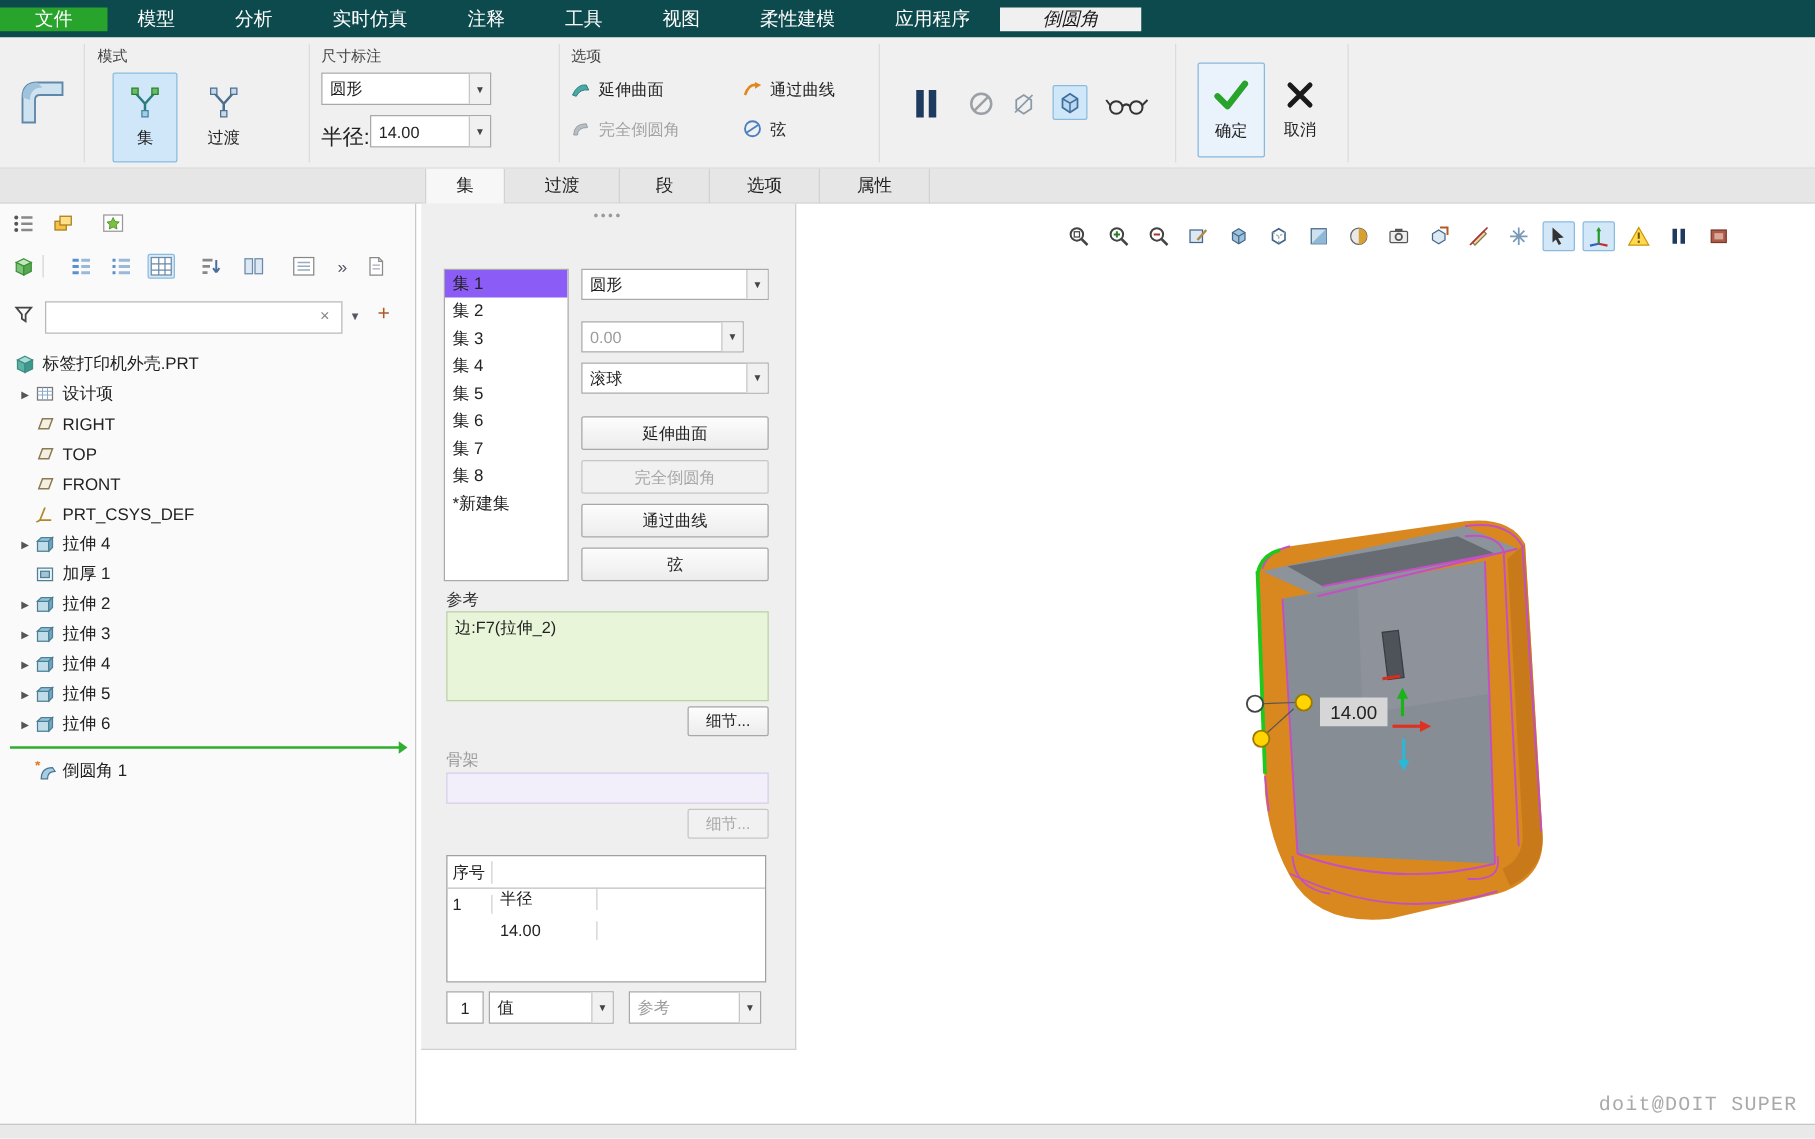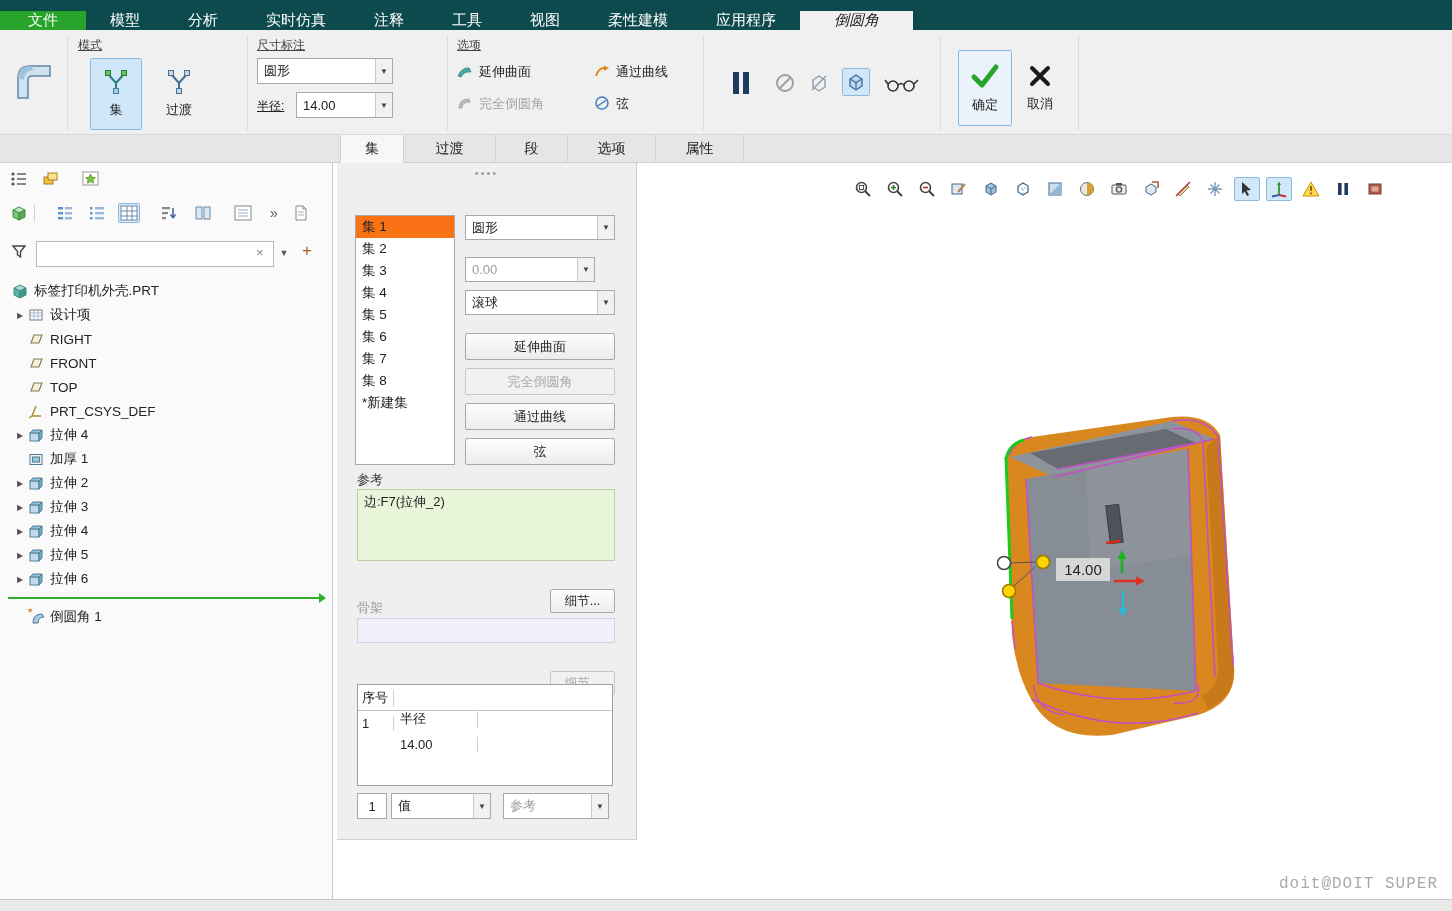--- a/index.html
+++ b/index.html
@@ -1,27 +1,27 @@
 <!DOCTYPE html>
 <html><head>
 <meta charset="utf-8">
 <style>
   * { margin:0; padding:0; box-sizing:border-box; }
   body { font-family:"Liberation Sans","DejaVu Sans",sans-serif; background:#fff; }
   #app { position:relative; width:1452px; height:911px; background:#fff; overflow:hidden; user-select:none; }
 
   
-  .menubar { position:absolute; left:0; top:0; width:100%; height:30px; background:#0d4a4d; display:flex; align-items:flex-end; }
+  .menubar { position:absolute; left:0; top:0; width:100%; height:30px; background:#0d4a4d; display:flex; align-items:center; }
   .menu-item { color:#fff; font-size:15px; display:flex; align-items:center; padding:0 24px; white-space:nowrap; }
   .menu-item.file { background:#28a32b; padding:0 28px; }
   .menu-item.active { background:#f0f0f0; color:#1a1a1a; font-style:italic; padding:0 34px; }
 
   
   .ribbon { position:absolute; left:0; top:30px; width:100%; height:105px; background:#f0f0f0; border-bottom:1px solid #d8d8d8; }
-  .rlabel { position:absolute; top:7px; font-size:12px; color:#444;text-decoration:underline; }
+  .rlabel { position:absolute; top:7px; font-size:12px; color:#444; }
   .vsep { position:absolute; top:5px; width:1px; height:95px; background:#dcdcdc; }
   .big-btn { position:absolute; display:flex; flex-direction:column; align-items:center; justify-content:center; gap:3px; font-size:13px; color:#222; border:1px solid transparent; border-radius:2px; }
   .big-btn.pressed { background:#cfe7f9; border-color:#8abbdf; }
   .dd { background:#fff; border:1px solid #a9a9a9; display:flex; align-items:center; font-size:13px; color:#222; }
   .dd .txt { padding:0 6px; flex:1; white-space:nowrap; overflow:hidden; }
   .dd .arr { width:17px; align-self:stretch; display:flex; align-items:center; justify-content:center; border-left:1px solid #c8c8c8; background:#f1f1f1; font-size:8px; color:#444; }
   .dd.disabled .txt { color:#9c9c9c; }
   .opt-item { position:absolute; display:flex; align-items:center; gap:6px; font-size:13px; color:#222; height:24px; }
   .opt-item.disabled { color:#a4a4a4; }
   .confirm-btn { position:absolute; width:54px; height:76px; display:flex; flex-direction:column; align-items:center; justify-content:center; gap:4px; font-size:13px; color:#222; border:1px solid transparent; border-radius:2px; }
@@ -57,29 +57,29 @@
   .gicon { width:26px; height:24px; display:flex; align-items:center; justify-content:center; border:1px solid transparent; border-radius:2px; }
   .gicon.pressed { background:#d2e7f7; border-color:#8abbdf; }
   .model { position:absolute; left:602px; top:232px; }
   .watermark { position:absolute; right:14px; bottom:6px; font-family:"Liberation Mono","DejaVu Sans Mono",monospace; font-size:16px; color:#a9a9a9; letter-spacing:1px; }
 
   
   .dashpanel { position:absolute; left:337px; top:163px; width:300px; height:677px; background:#efefef; border-right:1px solid #cfcfcf; border-bottom:1px solid #cfcfcf; }
   .drag-dots { position:absolute; left:0; right:0; top:4px; text-align:center; color:#9a9a9a; font-size:11px; letter-spacing:2px; }
   .sets-list { position:absolute; left:18px; top:52px; width:100px; height:250px; background:#fff; border:1px solid #a9a9a9; overflow:hidden; }
   .set-item { height:22px; display:flex; align-items:center; padding:0 6px; font-size:13.5px; color:#222; white-space:nowrap; }
-  .set-item.selected { background:#f97316; }
+  .set-item.selected { background:#8b5cf6; }
   .pdd { position:absolute; height:25px; }
   .pbtn { position:absolute; width:150px; height:27px; background:linear-gradient(#fdfdfd,#ececec); border:1px solid #a8a8a8; border-radius:2px; font-size:13px; color:#222; display:flex; align-items:center; justify-content:center; }
   .pbtn.disabled { color:#a8a8a8; background:#f1f1f1; border-color:#c6c6c6; }
   .plabel { position:absolute; font-size:13px; color:#333; }
   .plabel.disabled { color:#9b9b9b; }
   .refbox { position:absolute; left:20px; top:326px; width:258px; height:72px; background:#e9f5d9; border:1px solid #bcd0a8; font-size:13px; color:#222; padding:3px 6px; }
   .spinebox { position:absolute; left:20px; top:455px; width:258px; height:25px; background:#f3effa; border:1px solid #d6cde6; }
-  .detbtn { position:absolute; width:65px; height:24px; background:linear-gradient(#fdfdfd,#ececec); border:1px solid #a8a8a8; border-radius:2px; font-size:12.5px; color:#222; display:flex; align-items:center; justify-content:center;margin-top:24px; }
+  .detbtn { position:absolute; width:65px; height:24px; background:linear-gradient(#fdfdfd,#ececec); border:1px solid #a8a8a8; border-radius:2px; font-size:12.5px; color:#222; display:flex; align-items:center; justify-content:center; }
   .detbtn.disabled { color:#a8a8a8; background:#f1f1f1; border-color:#c6c6c6; }
   .rtable { position:absolute; left:20px; top:521px; width:256px; height:102px; background:#fff; border:1px solid #a0a0a0; font-size:13px; color:#222; }
   .rtable .hrow { display:flex; height:26px; border-bottom:1px solid #c0c0c0; align-items:center; }
   .rtable .drow { display:flex; height:24px; align-items:center; }
   .rtable .c1 { width:36px; padding:0 4px; border-right:1px solid #d0d0d0; overflow:hidden; white-space:nowrap; }
   .rtable .c2 { width:84px; padding:0 6px; border-right:1px solid #d0d0d0; overflow:hidden; white-space:nowrap;margin-top:43px; }
   .idxbox { position:absolute; left:20px; top:630px; width:30px; height:26px; background:#fff; border:1px solid #a8a8a8; font-size:13px; display:flex; align-items:center; justify-content:center; color:#222; }
 
   
   .statusbar { position:absolute; left:0; top:899px; width:100%; height:12px; background:#e9e9e9; border-top:1px solid #c6c6c6; }
@@ -131,21 +131,21 @@
           </svg></span>
       <span>过渡</span>
     </div>
     <div class="vsep" style="left:247px;"></div>
 
     <div class="rlabel" style="left:257px;">尺寸标注</div>
     <div class="dd" style="position:absolute; left:257px; top:28px; width:136px; height:26px;">
       <span class="txt">圆形</span>
       <span class="arr">▼</span>
     </div>
-    <div class="rlabel" style="left:257px; top:68px; font-size:12px; color:#222;">半径:</div>
+    <div class="rlabel" style="left:257px; top:68px; font-size:17px; color:#222;">半径:</div>
     <div class="dd" style="position:absolute; left:296px; top:62px; width:97px; height:26px;">
       <span class="txt">14.00</span>
       <span class="arr">▼</span>
     </div>
     <div class="vsep" style="left:447px;"></div>
 
     <div class="rlabel" style="left:457px;">选项</div>
     <div class="opt-item" style="left:457px; top:30px;">
       <span><svg width="16" height="14">
             <path d="M1 12 Q5 3 12 4 L14 8 Q7 7 4 13 Z" fill="#49a8a8" stroke="#2e7b7b" stroke-width="0.8"></path>
@@ -364,30 +364,30 @@
           </span>
         <span class="tlabel">RIGHT</span>
       </div>
       <div class="trow">
         <span class="arr"></span>
         <span class="ticon">
             <svg width="16" height="14">
               <path d="M3 11 L6 3 L14 3 L11 11 Z" fill="#f5efdf" stroke="#8a7a55" stroke-width="1.2"></path>
             </svg>
           </span>
+        <span class="tlabel">TOP</span>
+      </div>
+      <div class="trow">
+        <span class="arr"></span>
+        <span class="ticon">
+            <svg width="16" height="14">
+              <path d="M3 11 L6 3 L14 3 L11 11 Z" fill="#f5efdf" stroke="#8a7a55" stroke-width="1.2"></path>
+            </svg>
+          </span>
         <span class="tlabel">FRONT</span>
-      </div>
-      <div class="trow">
-        <span class="arr"></span>
-        <span class="ticon">
-            <svg width="16" height="14">
-              <path d="M3 11 L6 3 L14 3 L11 11 Z" fill="#f5efdf" stroke="#8a7a55" stroke-width="1.2"></path>
-            </svg>
-          </span>
-        <span class="tlabel">TOP</span>
       </div>
       <div class="trow">
         <span class="arr"></span>
         <span class="ticon">
             <svg width="16" height="14">
               <path d="M4 12 L8 2 M4 12 L13 12 M4 12 L1 14" stroke="#b08a2a" stroke-width="1.4" fill="none"></path>
             </svg>
           </span>
         <span class="tlabel">PRT_CSYS_DEF</span>
       </div>

